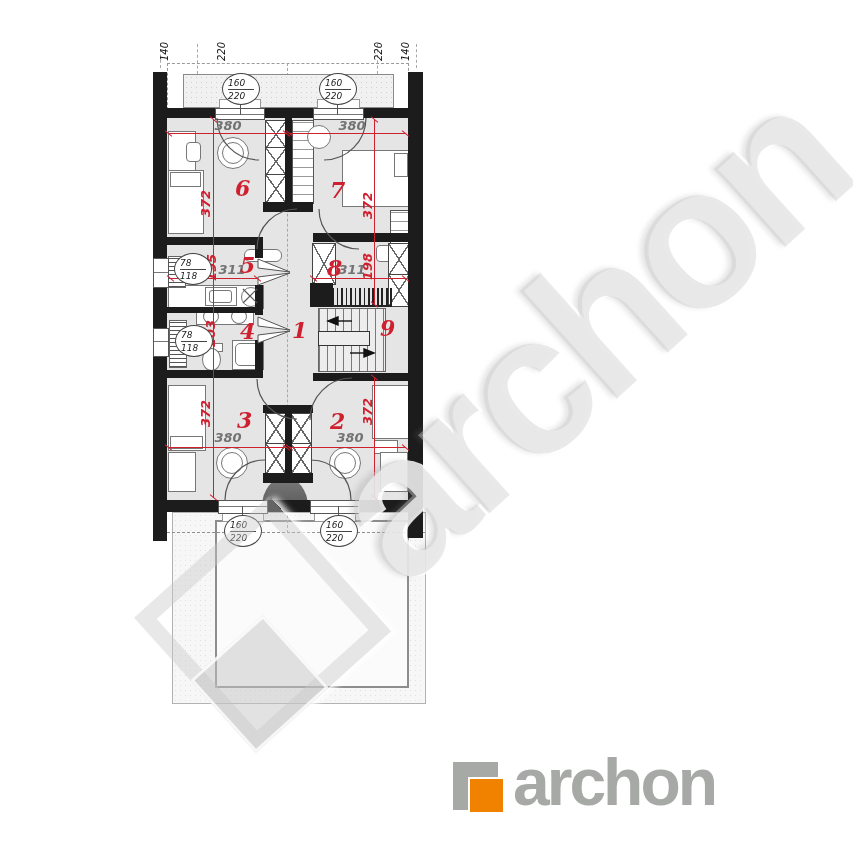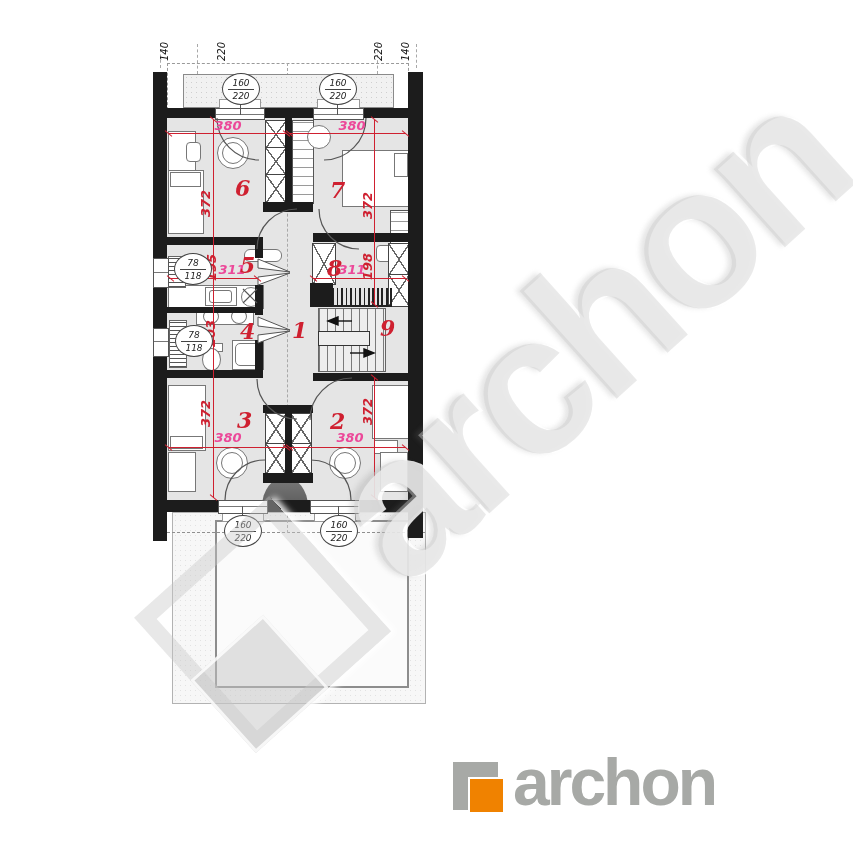--- a/index.html
+++ b/index.html
@@ -47,31 +47,31 @@
         border-radius:50% 50% 4px 4px/85% 85% 4px 4px;z-index:9;}
   
   .rl{position:absolute;border-top:1.4px solid #cf2030;height:0;z-index:20;}
   .rl::before,.rl::after{content:"";position:absolute;width:9px;border-top:1.6px solid #cf2030;
         transform:rotate(40deg);top:-1px;}
   .rl::before{left:-4px;} .rl::after{right:-4px;}
   .rlv{position:absolute;border-left:1.4px solid #cf2030;width:0;z-index:20;}
   .rlv::before,.rlv::after{content:"";position:absolute;width:9px;border-top:1.6px solid #cf2030;
         transform:rotate(40deg);left:-5px;}
   .rlv::before{top:-1px;} .rlv::after{bottom:0;}
-  .dim{position:absolute;color:#ec4899;font:italic 600 13px "DejaVu Sans",sans-serif;
+  .dim{position:absolute;color:#737373;font:italic 600 13px "DejaVu Sans",sans-serif;
        text-align:center;z-index:21;letter-spacing:0;}
   .vdim{position:absolute;color:#cf2030;font:italic 600 13px "DejaVu Sans",sans-serif;
         text-align:center;transform:rotate(-90deg);z-index:21;width:36px;}
   .roomnum{position:absolute;color:#cf2030;font:italic 600 22px "DejaVu Serif",serif;z-index:21;}
   
   .marker{position:absolute;width:36px;height:30px;border:1.2px solid #444;border-radius:50%;
           background:#fff;z-index:25;display:flex;flex-direction:column;align-items:center;
           justify-content:center;}
   .marker .mt,.marker .mb{font:italic 9px "DejaVu Sans",sans-serif;color:#222;line-height:12px;
-          width:26px;text-align:center;}
+          width:26px;text-align:left;}
   .marker .mt{border-bottom:1px solid #444;}
   .leader{position:absolute;border-left:1px solid #555;width:0;z-index:13;}
   
   .ruler{position:absolute;color:#111;font:italic 10px "DejaVu Sans",sans-serif;width:24px;
          text-align:center;transform:rotate(-90deg);z-index:4;}
   
   #wm{position:absolute;left:118px;top:600px;transform:rotate(-42deg);transform-origin:0 0;
       display:flex;align-items:center;gap:36px;z-index:30;pointer-events:none;}
   #wm .sq{width:150px;height:150px;border:16px solid rgba(200,200,200,.42);position:relative;
       box-shadow:4px 4px 6px rgba(255,255,255,.9);}

